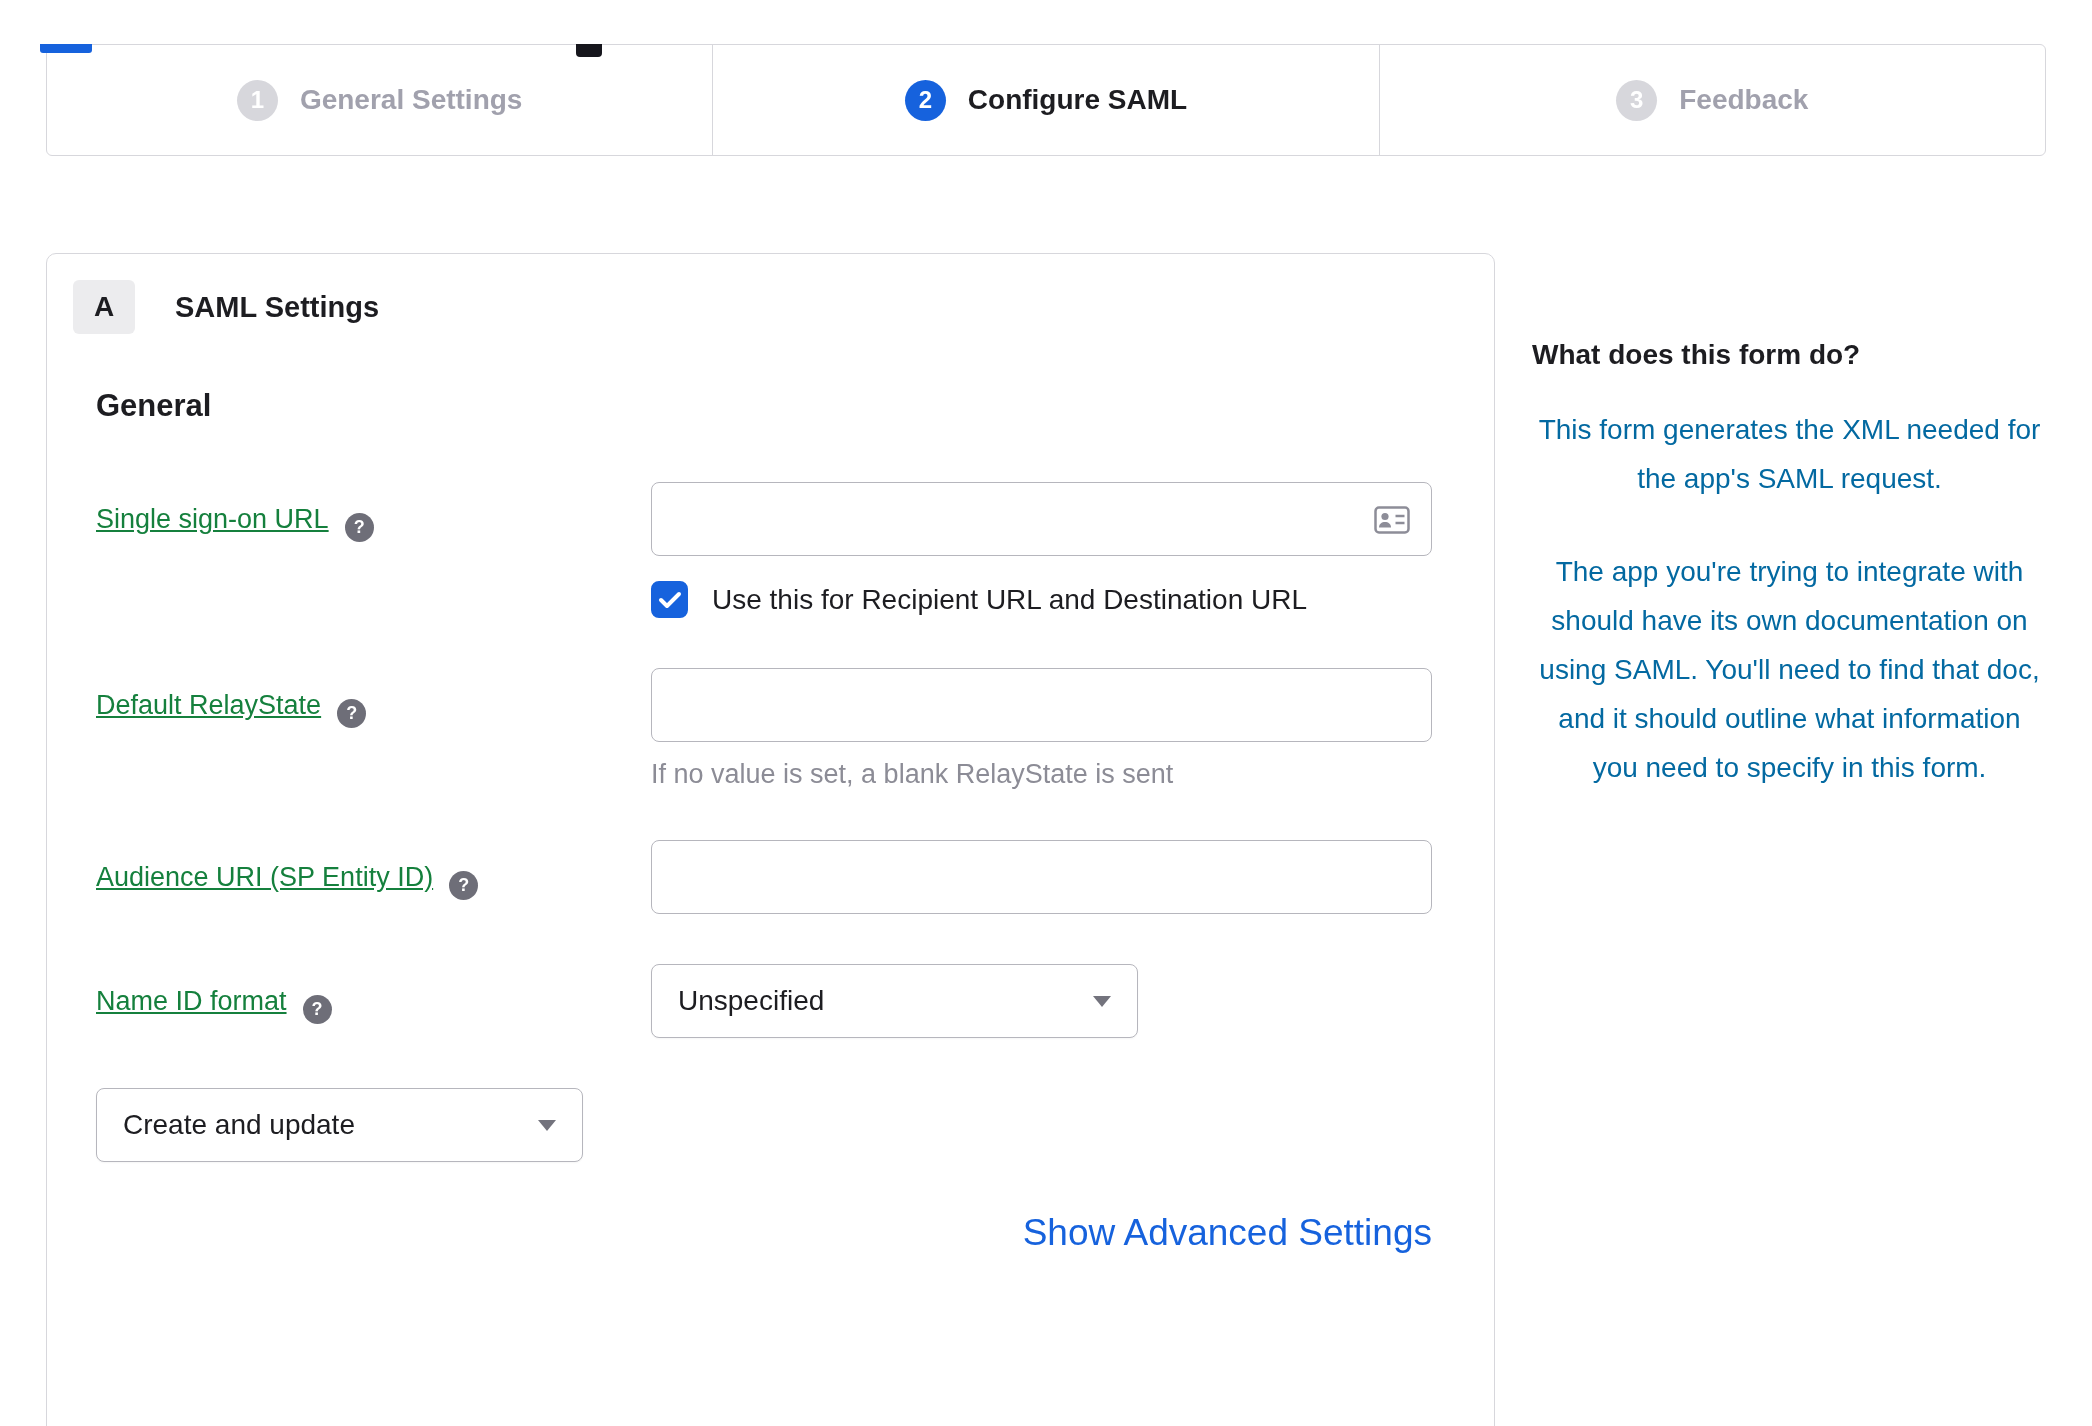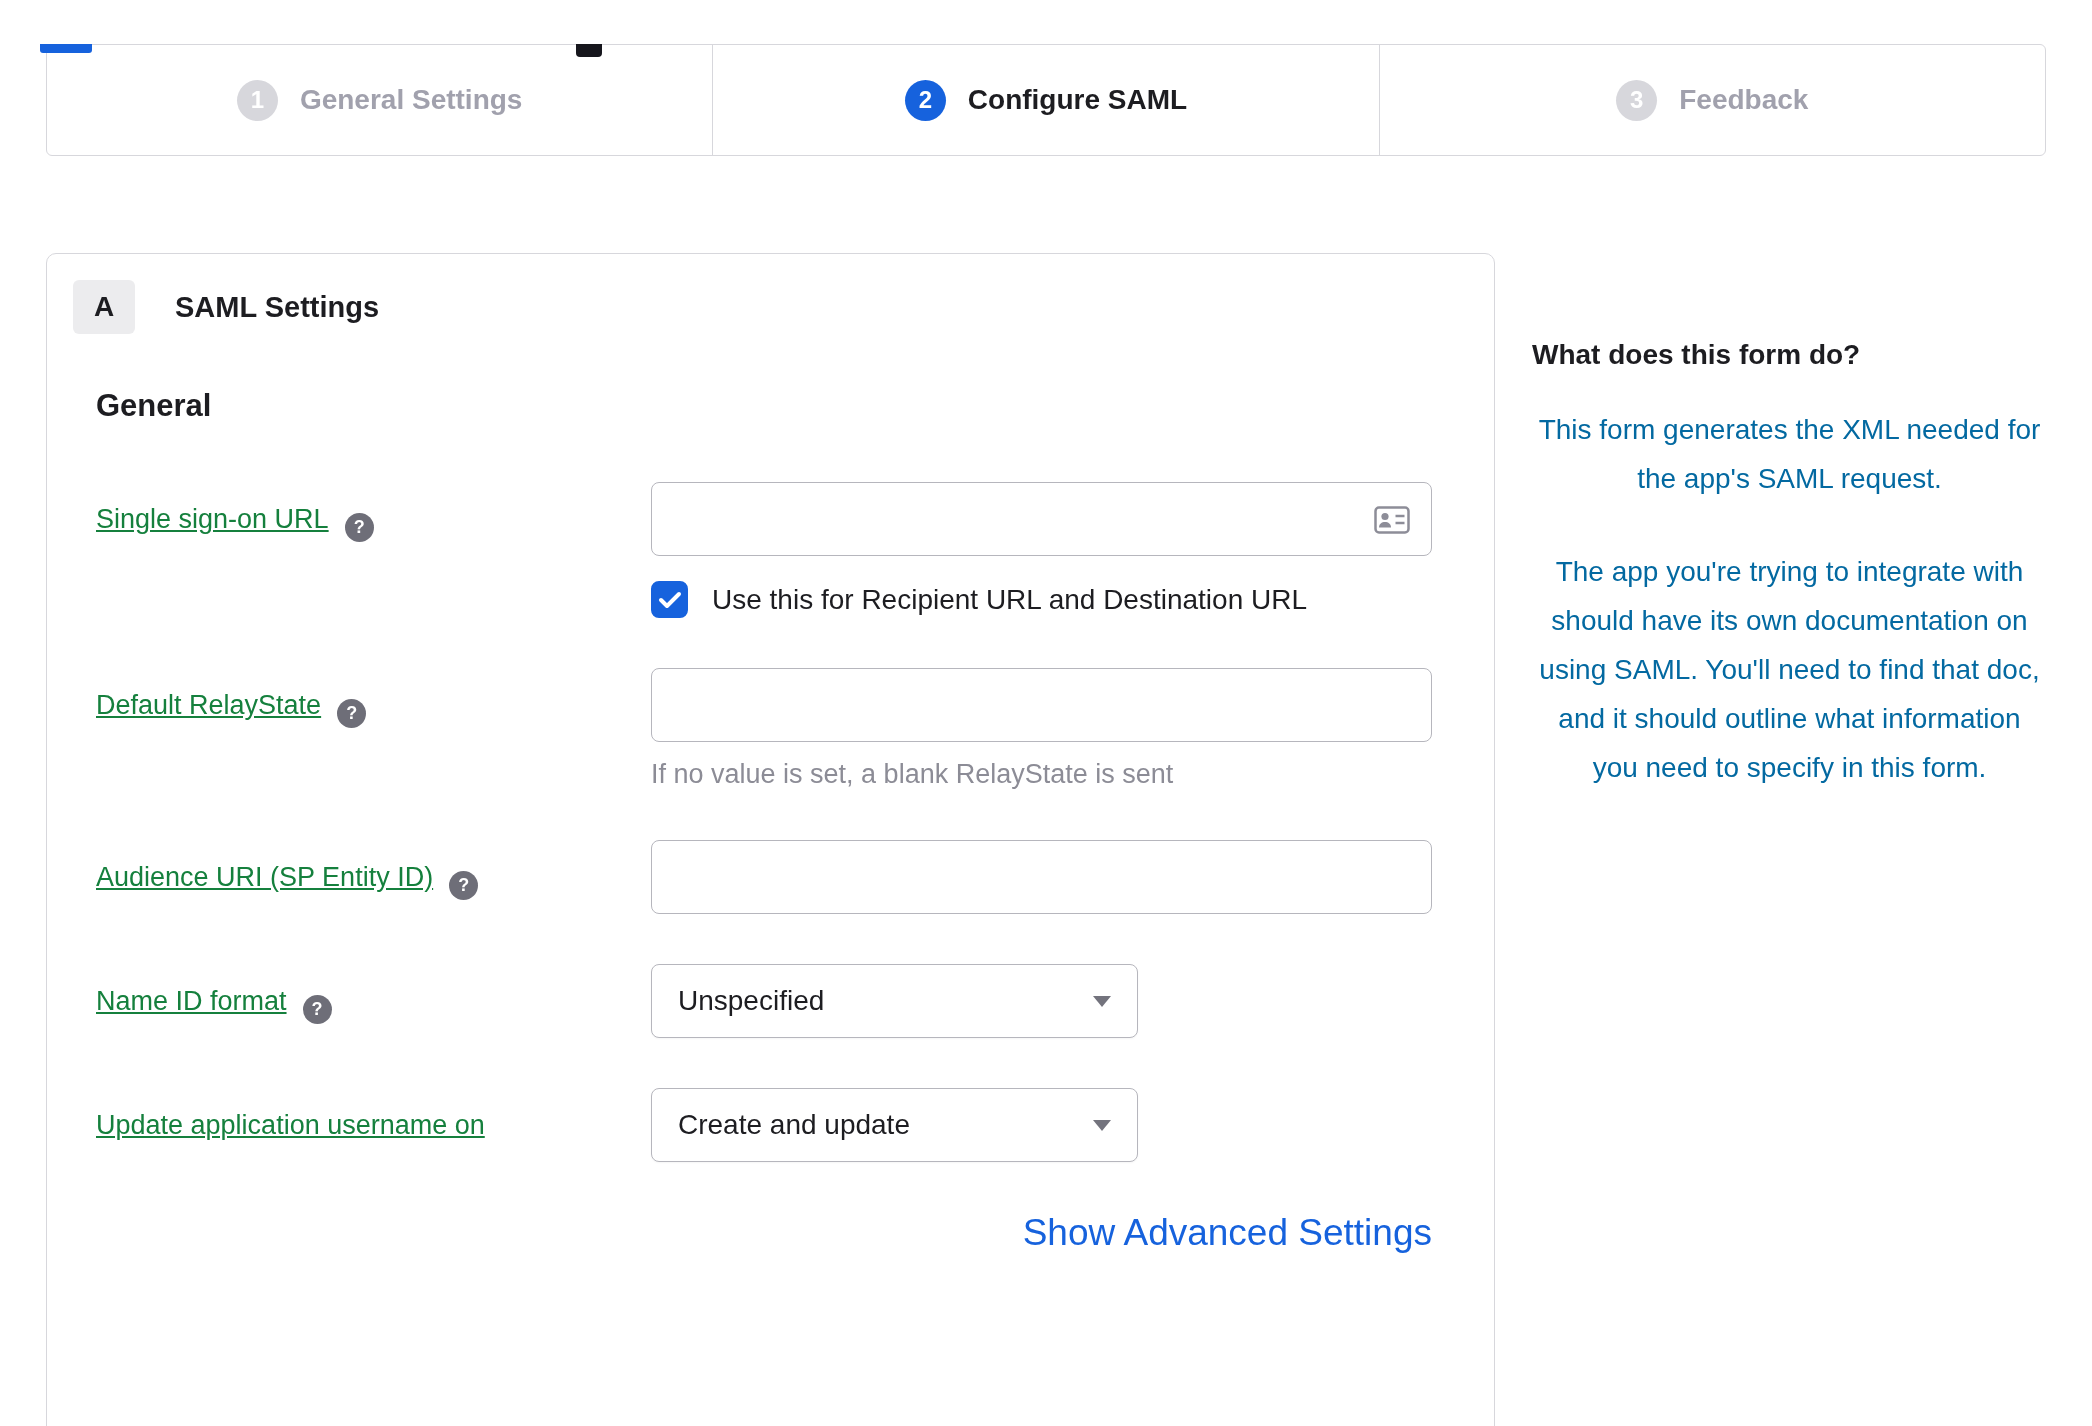--- a/index.html
+++ b/index.html
@@ -213,23 +213,20 @@
           <div class="control-cell">
             <div class="dropdown">
               <span class="dropdown-value">Unspecified</span>
               <span class="caret"></span>
             </div>
           </div>
         </div>
 
 
         <div class="row">
-          <div class="label-cell">
-            <span class="label">Update application username on</span>
-          </div>
           <div class="control-cell">
             <div class="dropdown">
               <span class="dropdown-value">Create and update</span>
               <span class="caret"></span>
             </div>
           </div>
         </div>
 
         <div class="advanced-row">
           <a class="advanced-link">Show Advanced Settings</a>

